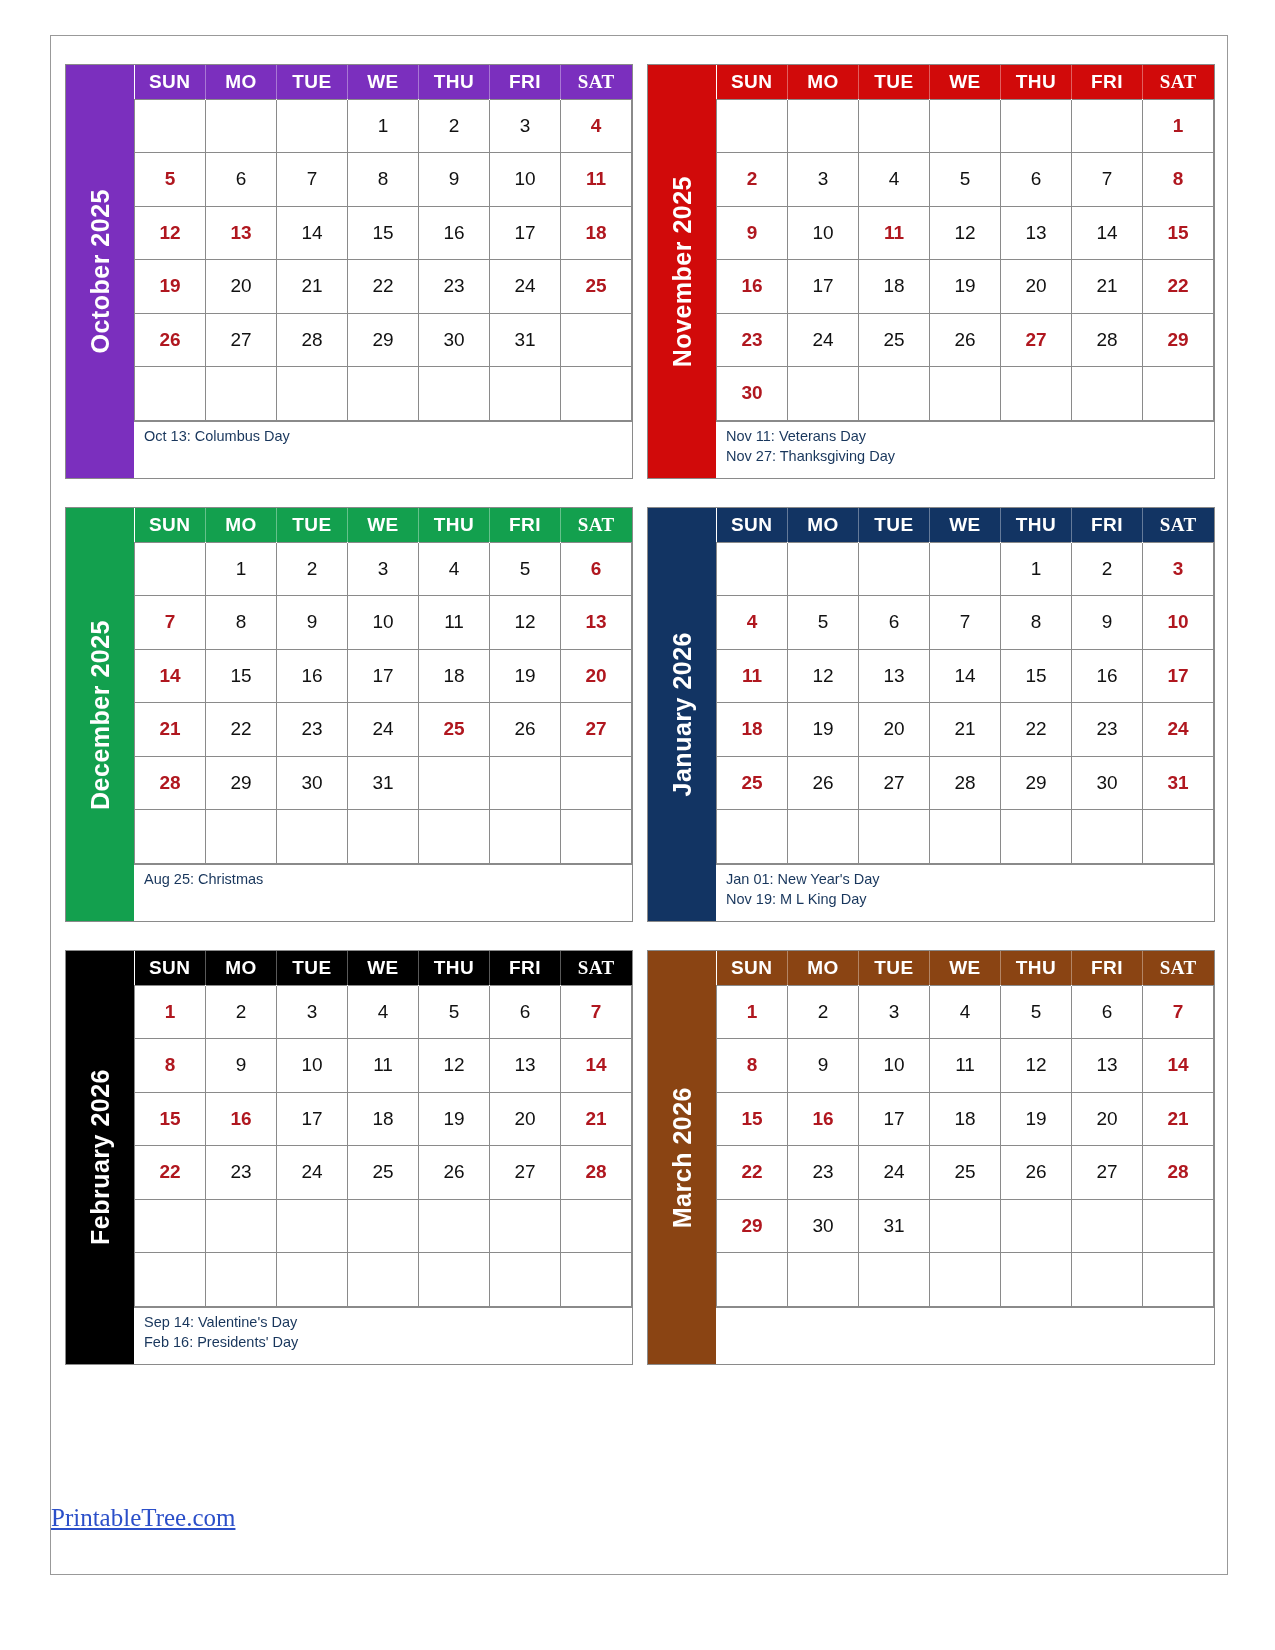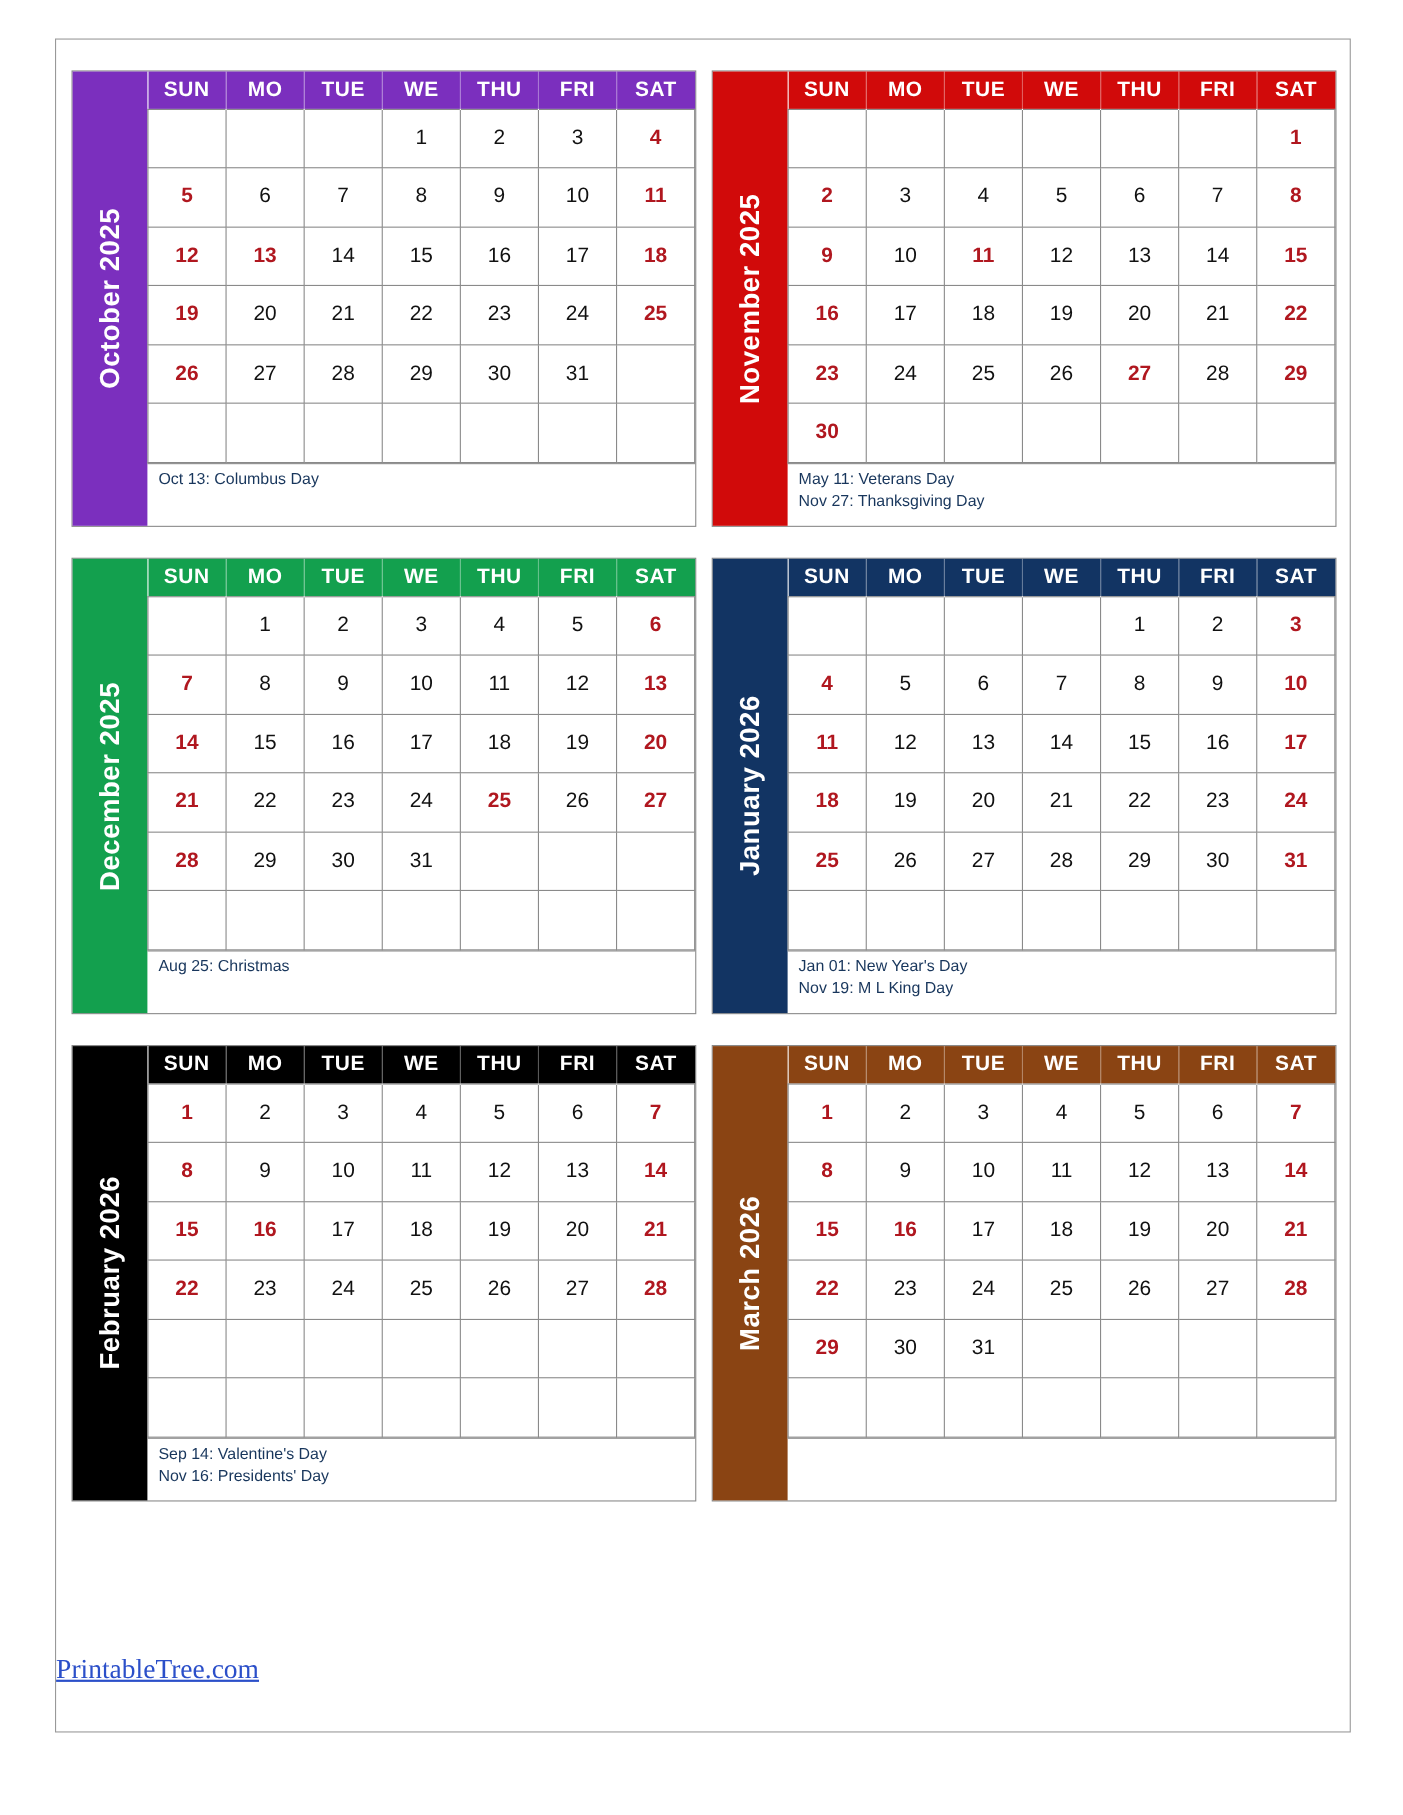--- a/index.html
+++ b/index.html
@@ -63,21 +63,21 @@
     padding-left: 36px;
   }
   table.cal th {
     height: 34px;
     color: #fff;
     font-size: 19px;
     font-weight: bold;
     letter-spacing: 0.5px;
     border-right: 1px solid rgba(255,255,255,0.35);
   }
-  table.cal th:last-child { border-right: none; }
+  table.cal th:last-child { border-right: none; font-family: Liberation Serif, serif; }
   table.cal td {
     height: 53.5px;
     border: 1px solid #8a8a8a;
     text-align: center;
     vertical-align: middle;
     font-size: 19px;
     color: #111;
     font-weight: normal;
   }
   table.cal td.wk {
@@ -261,21 +261,21 @@
                 <td></td>
                 <td></td>
                 <td></td>
                 <td></td>
                 <td></td>
                 <td></td>
               </tr>
             </tbody>
           </table>
           <div class="events">
-            <div>May 11: Veterans Day</div>
+            <div>Nov 11: Veterans Day</div>
             <div>Nov 27: Thanksgiving Day</div>
           </div>
         </div>
       </div>
       <div class="month">
         <div class="month-label" style="background: rgb(19, 160, 78);">
           <span>December 2025</span>
         </div>
         <div class="month-body">
           <table class="cal">
@@ -501,21 +501,21 @@
                 <td></td>
                 <td></td>
                 <td></td>
                 <td></td>
                 <td></td>
               </tr>
             </tbody>
           </table>
           <div class="events">
             <div>Sep 14: Valentine's Day</div>
-            <div>Nov 16: Presidents' Day</div>
+            <div>Feb 16: Presidents' Day</div>
           </div>
         </div>
       </div>
       <div class="month">
         <div class="month-label" style="background: rgb(138, 68, 19);">
           <span>March 2026</span>
         </div>
         <div class="month-body">
           <table class="cal">
             <thead>

